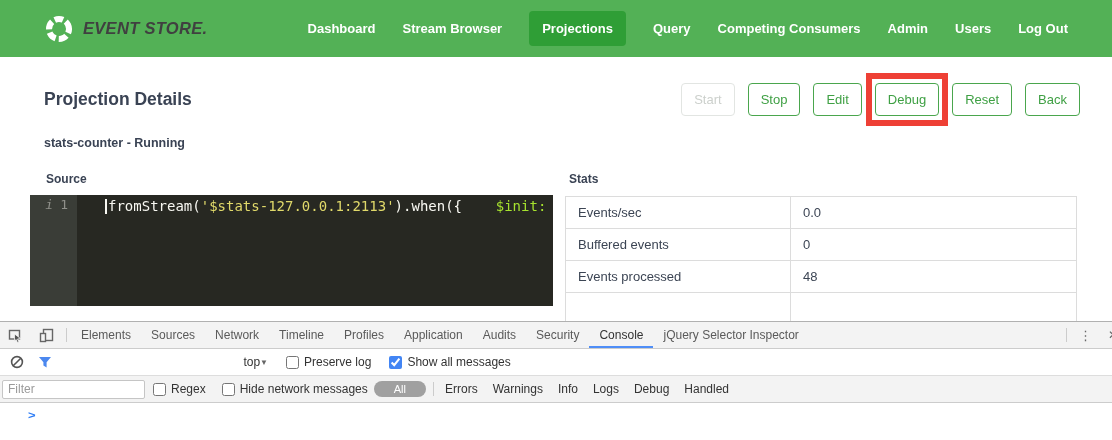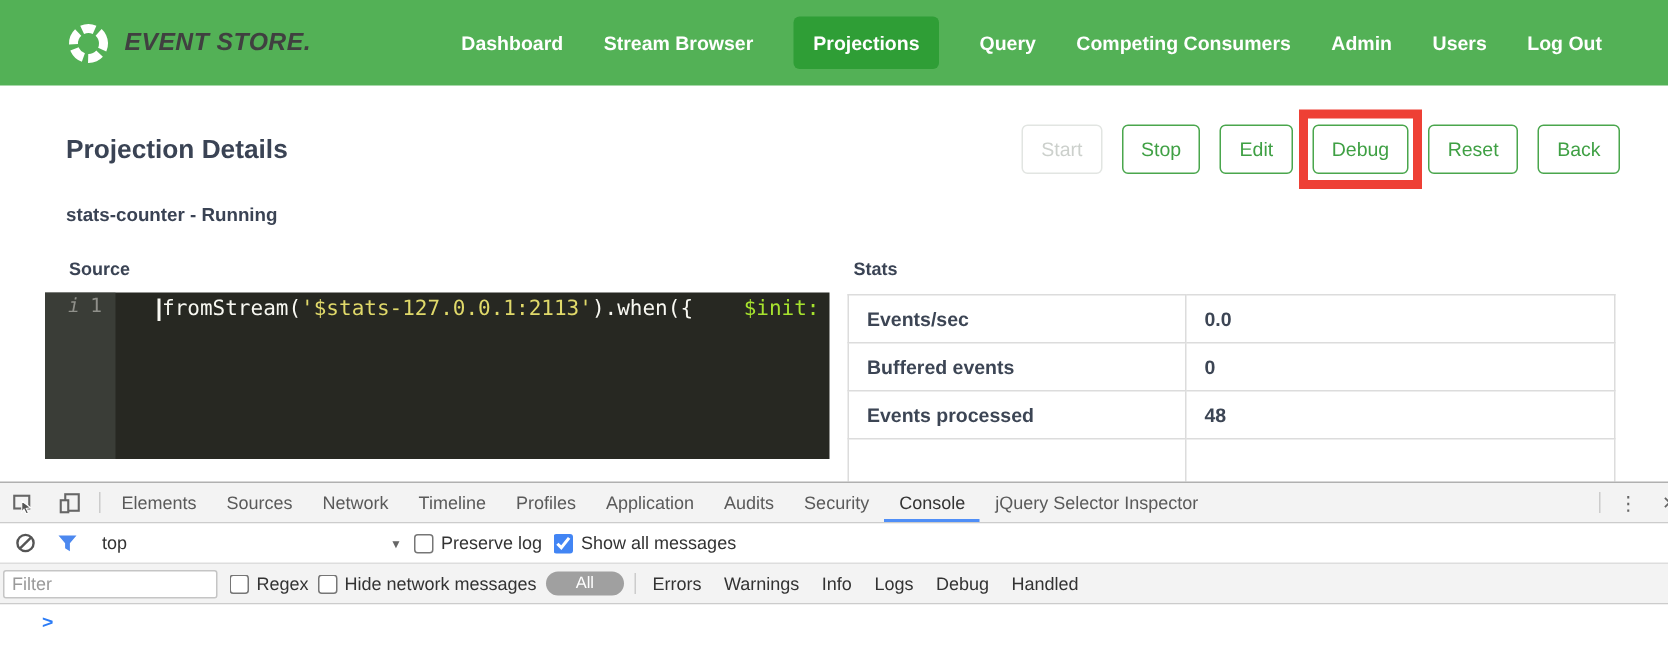--- a/index.html
+++ b/index.html
@@ -46,43 +46,43 @@
     display:flex; justify-content:flex-end; gap:7px; padding:2px 9px 0 0; font-size:13px; }
   .gutter .ginfo { font-style:italic; }
   .code-area { flex:1; padding-top:2px; overflow:hidden; }
   .code-line { white-space:pre; color:#f8f8f2; line-height:19px;padding-left:28px; }
   .cursor { display:inline-block; width:2px; height:15px; background:#f8f8f2; vertical-align:text-bottom; margin-right:1px; }
   .tok-string { color:#e0d96a; }
   .tok-key { color:#a6e22e; }
   .tok-keyword { color:#66d9ef; font-style:italic; }
 
   
-  .stats-table { margin-top:10px; width:512px; border-collapse:collapse; font-size:13px; color:#3c4554;font-weight:bold; }
+  .stats-table { margin-top:10px; width:512px; border-collapse:collapse; font-size:13px; color:#3c4554; }
   .stats-table td { border:1px solid #dcdcdc; height:32px; padding-left:12px; background:#fff; }
   .stats-table td.name { width:225px; }
 
   
   .devtools { position:absolute; left:0; right:0; top:321px; height:119px; background:#fff;
     border-top:1px solid #b0b0b0; font-size:12px; color:#333; }
   .dt-tabbar { height:27px; background:#f3f3f3; border-bottom:1px solid #ccc;
     display:flex; align-items:stretch; overflow:hidden; }
   .dt-iconbtn { display:flex; align-items:center; padding:0 8px; cursor:pointer; }
   .dt-sep { width:1px; background:#ccc; margin:6px 4px; }
   .dt-tab { display:flex; align-items:center; padding:0 10px; color:#5a5a5a; cursor:pointer; white-space:nowrap; }
   .dt-tab.selected { color:#333; box-shadow:inset 0 -2px 0 #4f8ef7; }
   .dt-tab-spacer { flex:1; }
   .kebab { font-size:13px; color:#666; }
   .dt-close { font-size:12px; color:#666; padding:0 0 0 8px; margin-right:-6px; }
 
   .dt-toolbar { height:27px; background:#fff; border-bottom:1px solid #ddd;
     display:flex; align-items:center; padding:0 10px; gap:8px; }
   .ctx-select { display:flex; align-items:center; width:208px; cursor:pointer; }
-  .ctx-label { flex:1; margin-left:8px; color:#333; }
+  .ctx-label { flex:1; margin-left:8px; color:#333;text-align:right; }
   .caret { font-size:8px; color:#666; }
-  .chk { display:flex; align-items:center; gap:5px; cursor:pointer; white-space:nowrap; }
+  .chk { display:flex; align-items:center; gap:5px; margin-left:10px; cursor:pointer; white-space:nowrap; }
   .chk input { width:13px; height:13px; accent-color:#4285f4; margin:0; }
 
   .dt-filterbar { height:27px; background:#f3f3f3; border-bottom:1px solid #ccc;
     display:flex; align-items:center; padding:0 6px 0 2px; gap:6px; }
   .filter-input { width:143px; height:19px; border:1px solid #c5c5c5; background:#fff; border-radius:2px;
     font-family:"Liberation Sans",sans-serif; font-size:12px; padding:0 5px; color:#333; }
   .filter-input::placeholder { color:#9a9a9a; }
   .all-badge { background:#a0a0a0; color:#fff; font-size:11px; border-radius:9px; padding:2px 20px; cursor:pointer; }
   .levels { display:flex; align-items:center; gap:15px; margin-left:4px; }
   .level { color:#333; cursor:pointer; white-space:nowrap; }

